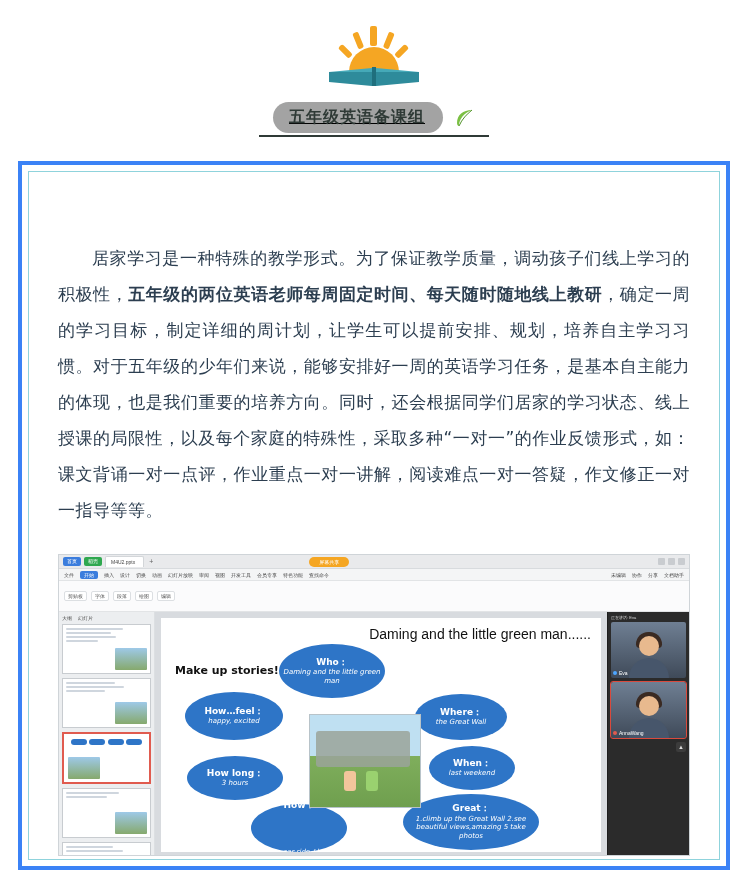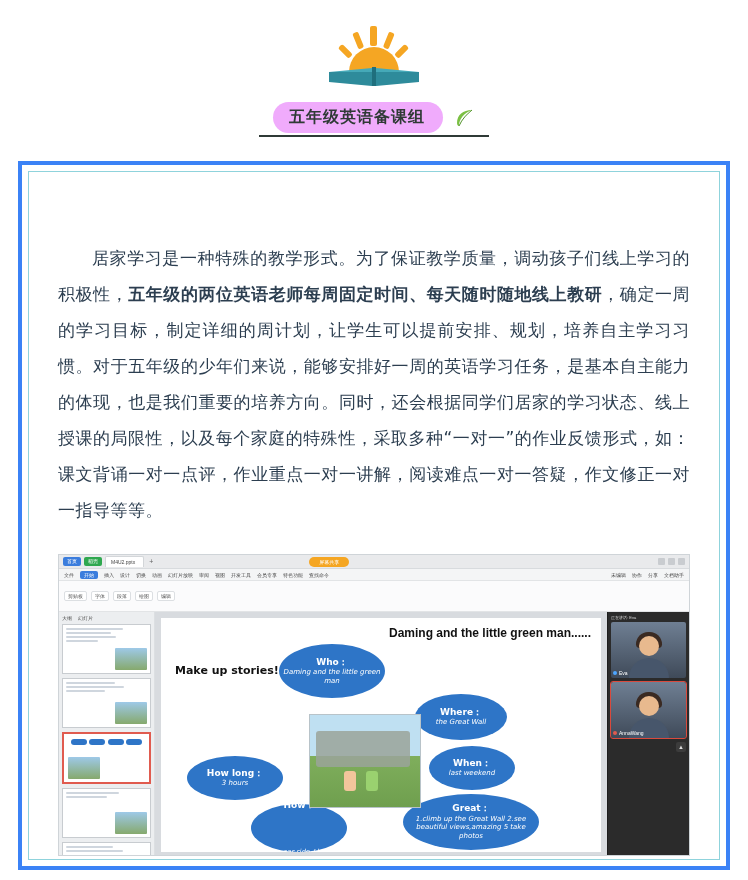--- a/index.html
+++ b/index.html
@@ -32,25 +32,26 @@
   .title-row {
     margin-top: 10px;
     display: flex;
     align-items: center;
     justify-content: center;
     position: relative;
   }
   .pill {
     display: flex;
     align-items: flex-start;
-    background: #f0abfc;
+    background: #a3a3a3;
     border-radius: 16px;
     padding: 5px 18px 5px 16px;
     position: relative;
     z-index: 2;
+    text-decoration: underline;
   }
   .pill-text {
     font-family: "DejaVu Sans", "Liberation Sans", sans-serif;
     font-size: 16px;
     font-weight: bold;
     color: #2f3a36;
     letter-spacing: 1px;
   }
   .leaf {
     margin-left: 10px;
@@ -270,22 +271,22 @@
     font-family: "DejaVu Sans", "Liberation Sans", sans-serif;
     font-size: 11px;
     font-weight: bold;
     color: #111;
     margin-top: 36px;
   }
   .slide-topright {
     position: absolute;
     right: 10px;
     top: 8px;
-    font-size: 12px;
-    font-weight: bold;
+    font-size: 14px;
+    font-weight: normal;
     color: #111;
   }
   .bubble {
     position: absolute;
     background: #2e75c7;
     border-radius: 50%;
     color: #fff;
     text-align: center;
     display: flex;
     flex-direction: column;
@@ -542,20 +543,24 @@
             <div class="bubble" style="left:118px;top:26px;width:106px;height:54px;">
               <span class="b-head">Who：</span>
               <span class="b-sub">Daming and the little green man</span>
             </div>
 
             <div class="bubble" style="left:254px;top:76px;width:92px;height:46px;">
               <span class="b-head">Where：</span>
               <span class="b-sub">the Great Wall</span>
             </div>
 
+            <div class="bubble" style="left:24px;top:74px;width:98px;height:48px;">
+              <span class="b-head">How…feel：</span>
+              <span class="b-sub">happy, excited</span>
+            </div>
 
             <div class="bubble" style="left:268px;top:128px;width:86px;height:44px;">
               <span class="b-head">When：</span>
               <span class="b-sub">last weekend</span>
             </div>
 
             <div class="bubble" style="left:26px;top:138px;width:96px;height:44px;">
               <span class="b-head">How long：</span>
               <span class="b-sub">3 hours</span>
             </div>

